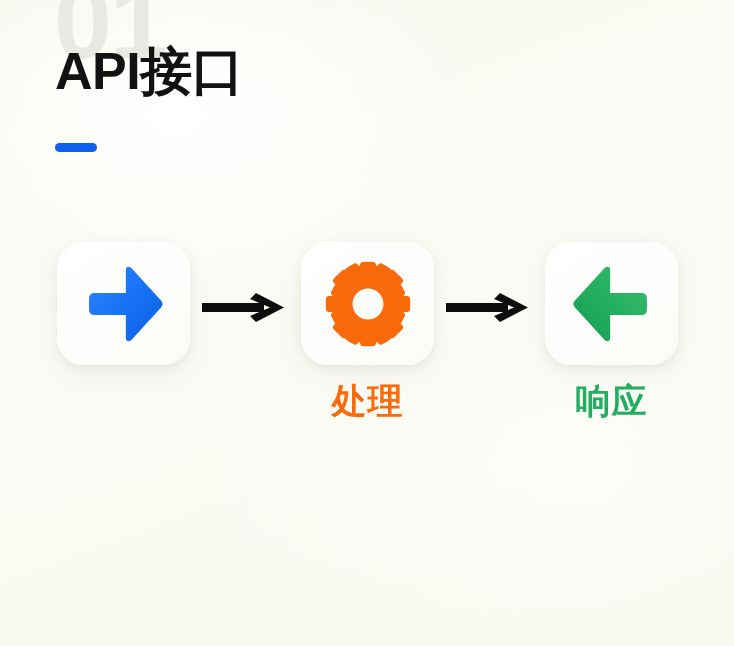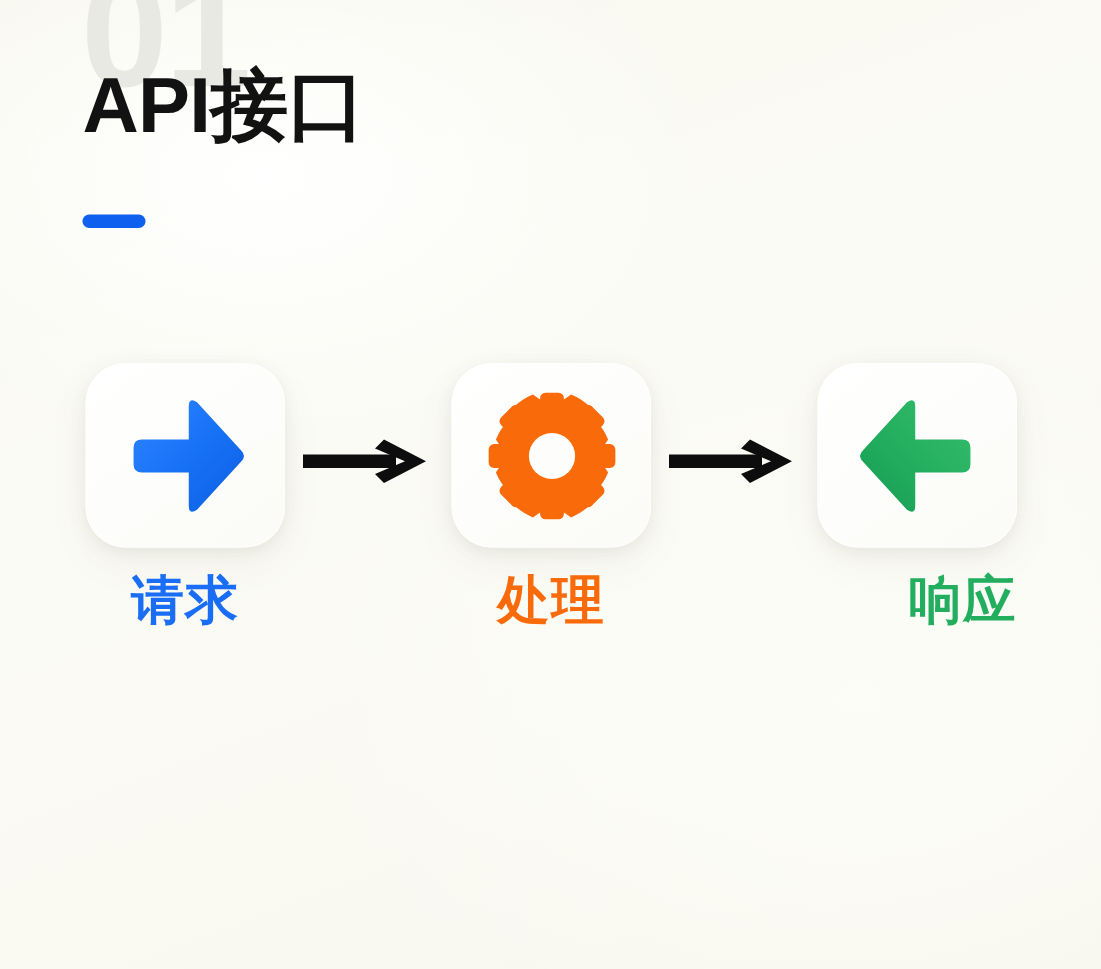--- a/index.html
+++ b/index.html
@@ -81,21 +81,21 @@
   }
 
   .step {
     position: absolute;
     top: 0;
     width: 133px;
     text-align: center;
   }
   .step-1 { left: 57px; }
   .step-2 { left: 301px; }
-  .step-3 { left: 545px; text-align: right; }
+  .step-3 { left: 545px; }
 
   .card {
     width: 133px;
     height: 123px;
     border-radius: 27px;
     background: linear-gradient(145deg, #ffffff 0%, #fdfdfb 55%, #fbfbf7 100%);
     box-shadow:
       0 3px 10px rgba(120,120,100,0.10),
       0 10px 26px rgba(120,120,100,0.07),
       0 0 0 0.5px rgba(255,255,255,0.9) inset;
@@ -146,21 +146,20 @@
           <defs>
             <linearGradient id="gradBlue" x1="0" y1="0" x2="1" y2="1">
               <stop offset="0%" stop-color="#2f86ff"></stop>
               <stop offset="55%" stop-color="#1670f5"></stop>
               <stop offset="100%" stop-color="#0d5fe0"></stop>
             </linearGradient>
           </defs>
           <path d="M18 38 L52 38 L52 14 Q52 7 58 11 L90 46 Q94 50 90 54 L58 89 Q52 93 52 86 L52 62 L18 62 Q12 62 12 56 L12 44 Q12 38 18 38 Z" fill="url(#gradBlue)"></path>
         </svg>
       </div>
-      <div class="step-label label-request">请求</div>
     </div>
 
     <div class="connector connector-1">
       <svg width="88" height="36" viewBox="0 0 88 36">
         <rect x="2" y="13" width="62" height="9" fill="#0d0d0d"></rect>
         <path d="M56 3 L84 17.5 L56 32 L50 26 L70 17.5 L50 9 Z" fill="#0d0d0d"></path>
       </svg>
     </div>
 
     <div class="step step-2">

